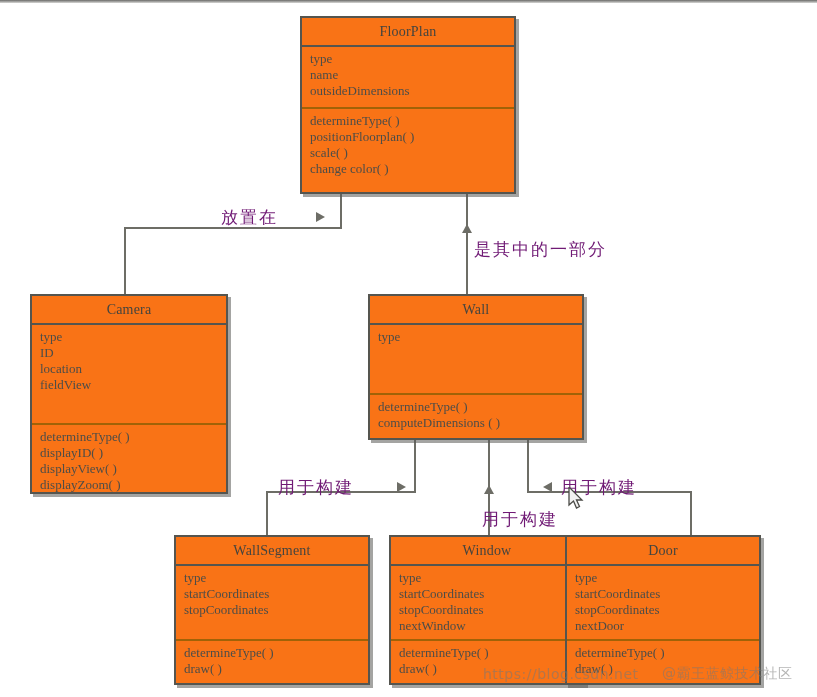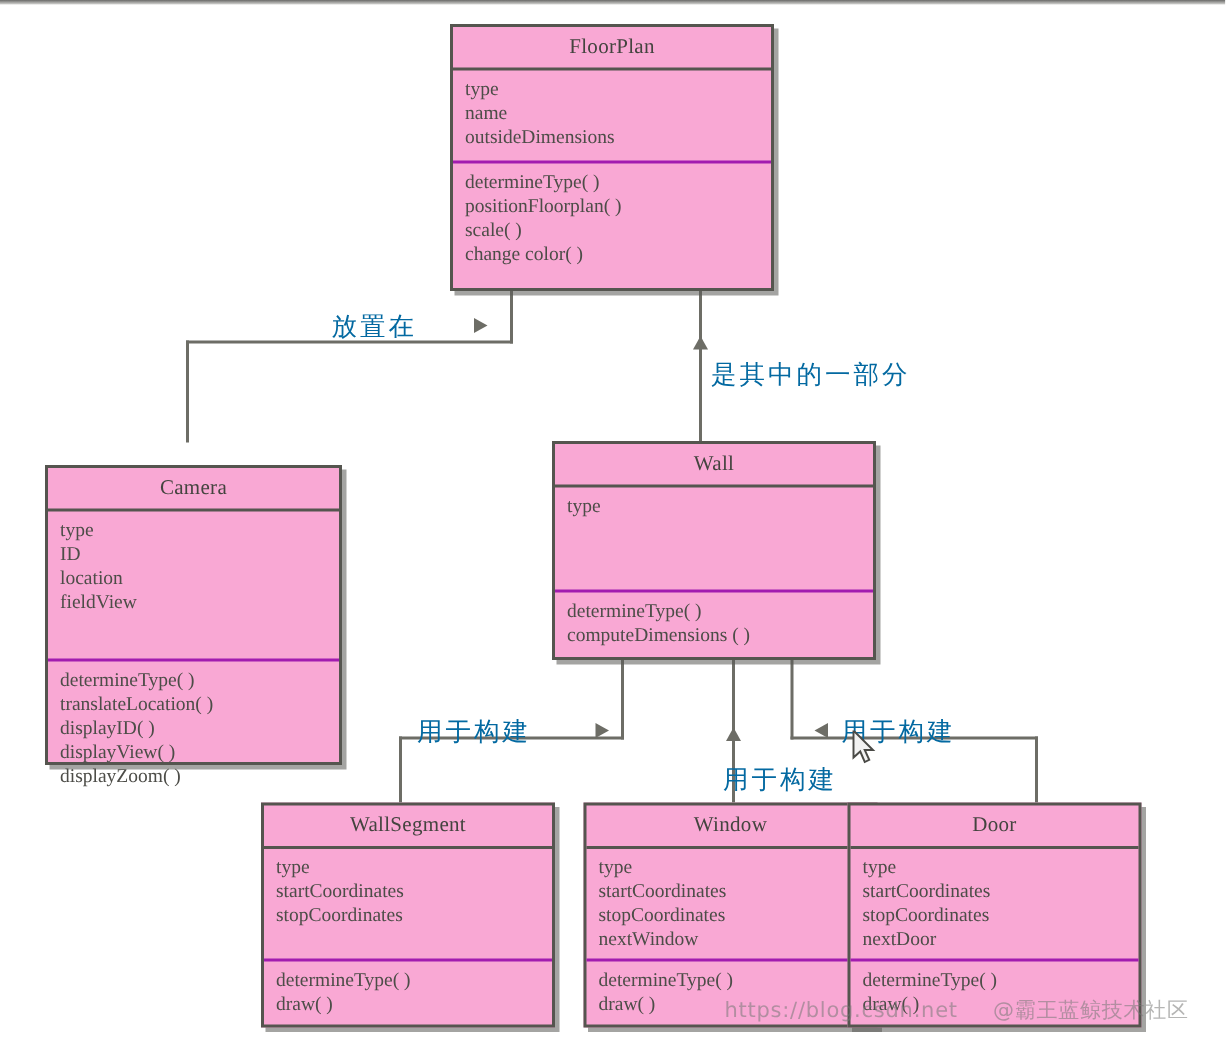--- a/index.html
+++ b/index.html
@@ -22,36 +22,36 @@
   .top-strip {
     position: absolute;
     left: 0; top: 0;
     width: 817px; height: 3px;
     background: linear-gradient(to bottom, #6a6a68, #d8d8d6);
   }
 
   
   .uml-class {
     position: absolute;
-    background: #f9a8d4;
+    background: #f97316;
     border: 2px solid #55554f;
     box-sizing: border-box;
     box-shadow: 3px 3px 0 rgba(90,90,85,0.55);
     color: #4a4a46;
   }
   .uml-name {
     text-align: center;
     font-size: 14px;
     padding: 6px 4px 5px 4px;
     border-bottom: 2px solid #55554f;
     letter-spacing: 0.2px;
     color: #44443f;
   }
   .uml-attrs {
-    border-bottom: 2px solid #a21caf;
+    border-bottom: 2px solid #a16207;
     padding: 4px 0 5px 8px;
     box-sizing: border-box;
   }
   .uml-ops {
     padding: 4px 0 5px 8px;
     box-sizing: border-box;
   }
   .uml-attrs div, .uml-ops div {
     font-size: 13px;
     line-height: 16px;
@@ -86,21 +86,21 @@
     border-left: 5px solid transparent;
     border-right: 5px solid transparent;
     border-bottom: 9px solid #6d6d66;
   }
 
   
   .rel-label {
     position: absolute;
     font-family: Liberation Serif, serif;
     font-size: 17px;
-    color: #0369a1;
+    color: #701a75;
     white-space: nowrap;
     letter-spacing: 2px;
   }
 
   
   .watermark {
     position: absolute;
     font-family: "DejaVu Sans", "Liberation Sans", sans-serif;
     font-size: 14px;
     color: rgba(120,120,118,0.55);
@@ -161,31 +161,30 @@
       <div>outsideDimensions</div>
     </div>
     <div class="uml-ops">
       <div>determineType( )</div>
       <div>positionFloorplan( )</div>
       <div>scale( )</div>
       <div>change color( )</div>
     </div>
   </div>
 
-  <div class="uml-class" style="left:30px; top:294px; width:198px; height:200px;margin-top:16px;">
+  <div class="uml-class" style="left:30px; top:294px; width:198px; height:200px;">
     <div class="uml-name">Camera</div>
     <div class="uml-attrs" style="height:100px;">
       <div>type</div>
       <div>ID</div>
       <div>location</div>
       <div>fieldView</div>
     </div>
     <div class="uml-ops">
       <div>determineType( )</div>
-      <div>translateLocation( )</div>
       <div>displayID( )</div>
       <div>displayView( )</div>
       <div>displayZoom( )</div>
     </div>
   </div>
 
   <div class="uml-class" style="left:368px; top:294px; width:216px; height:146px;">
     <div class="uml-name">Wall</div>
     <div class="uml-attrs" style="height:70px;">
       <div>type</div>

